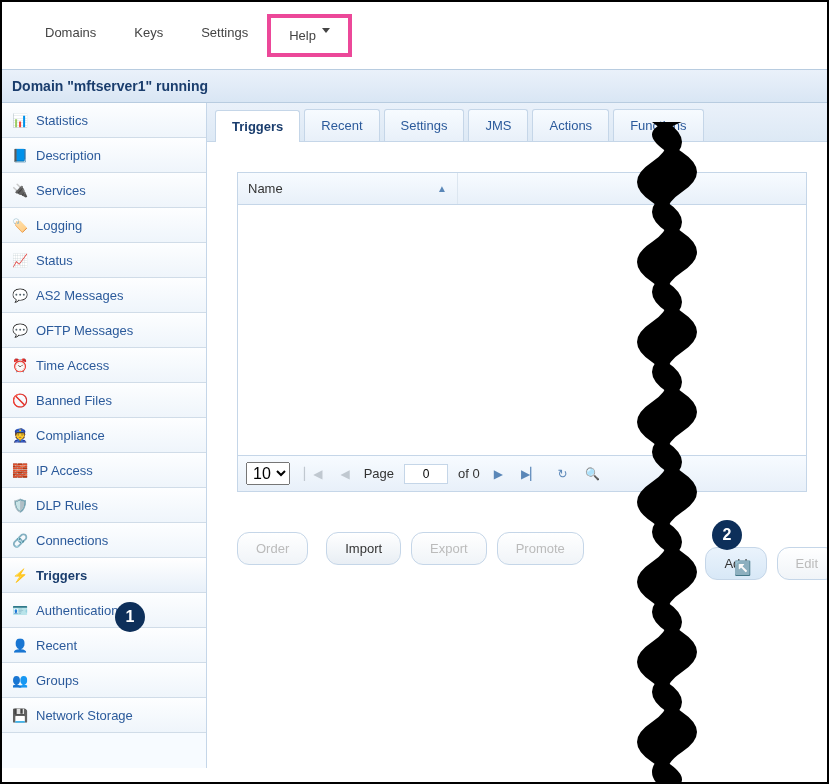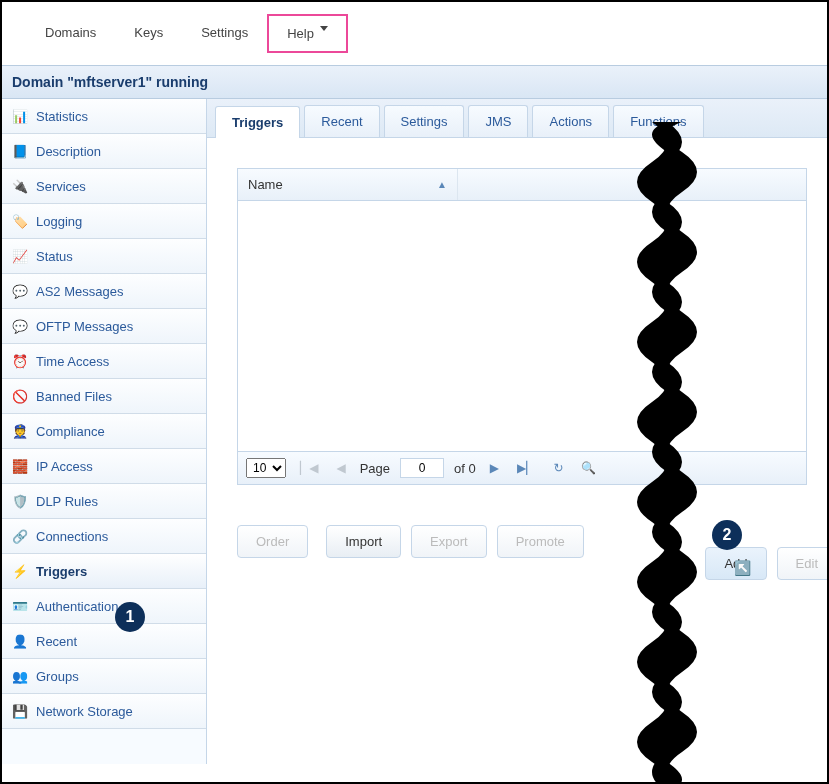--- a/index.html
+++ b/index.html
@@ -1,20 +1,20 @@
 <!DOCTYPE html>
 <html><head>
 <meta charset="utf-8">
 <style>
 * { box-sizing: border-box; margin: 0; padding: 0; }
 body { font-family: Arial, Helvetica, sans-serif; font-size: 13px; color: #333; background: #fff; }
 .frame { width: 829px; height: 784px; border: 2px solid #000; position: relative; overflow: hidden; }
 .topnav { display: flex; gap: 0; padding: 12px 20px 12px 24px; border-bottom: 0; }
 .topnav .menu-item { padding: 10px 18px; color: #444; cursor: pointer; border: 1px solid transparent; }
-.topnav .menu-item.help { border: 2px solid #ec4899; display: flex; gap: 6px; }
+.topnav .menu-item.help { border: 4px solid #ec4899; display: flex; gap: 6px; }
 .topnav .caret { width: 0; height: 0; border-left: 4px solid transparent; border-right: 4px solid transparent; border-top: 5px solid #444; display: inline-block; }
 .domain-bar { background: linear-gradient(#eaf1fa, #d9e6f4); color: #1a3d6d; font-weight: bold; padding: 8px 10px; border-top: 1px solid #b8cce0; border-bottom: 1px solid #b8cce0; font-size: 14px; }
 .main { display: flex; height: calc(100% - 115px); }
 .sidebar { width: 205px; border-right: 1px solid #c5d6e8; background: #f7fbff; }
 .sidebar-item { display: flex; align-items: center; gap: 8px; padding: 9px 10px; border-bottom: 1px solid #d0dce8; color: #2b5a9b; cursor: pointer; background: linear-gradient(#fdfeff, #eff5fb); font-size: 13px; }
 .sidebar-item.active { font-weight: bold; color: #1a3d6d; background: linear-gradient(#fff, #e8f0f9); }
 .icon { width: 16px; height: 16px; display: inline-flex; align-items: center; justify-content: center; font-size: 13px; }
 .content { flex: 1; padding: 0; position: relative; background: #fff; }
 .tabs { display: flex; gap: 4px; padding: 6px 8px 0 8px; background: linear-gradient(#eaf1fa, #dde9f5); border-bottom: 1px solid #c5d6e8; }
 .tab { padding: 8px 16px; border: 1px solid #c5d6e8; border-bottom: none; background: linear-gradient(#f7fbff, #e8f0f9); color: #2b5a9b; cursor: pointer; border-radius: 3px 3px 0 0; font-size: 13px; }
@@ -22,26 +22,26 @@
 .panel { padding: 30px 20px 20px 30px; }
 .grid { border: 1px solid #c5d6e8; background: #fff; width: 100%; }
 .grid-header { display: flex; background: linear-gradient(#f7fbff, #e8f0f9); border-bottom: 1px solid #c5d6e8; }
 .grid-header .col { padding: 8px 10px; color: #333; display: flex; align-items: center; gap: 4px; border-right: 1px solid #dce6f0; justify-content: space-between; }
 .col-name { width: 220px; }
 .col-event { flex: 1; }
 .sort-arrow { color: #5a87b8; font-size: 10px; }
 .sort-both { color: #bbb; font-size: 10px; }
 .grid-body { height: 250px; background: #fff; }
 .grid-footer { display: flex; align-items: center; gap: 10px; padding: 6px 8px; background: linear-gradient(#f7fbff, #e8f0f9); border-top: 1px solid #c5d6e8; }
-.page-select { font-size: 12px; padding: 1px 2px; }
+.page-select { font-size: 16px; padding: 1px 2px; }
 .pager-btn { color: #5a87b8; cursor: pointer; padding: 0 4px; font-size: 12px; }
 .pager-btn.disabled { color: #c0c8d0; }
 .page-input { width: 44px; text-align: center; font-size: 12px; padding: 2px; border: 1px solid #c5d6e8; }
 .buttons-row { display: flex; gap: 10px; margin-top: 40px; }
-.btn { padding: 8px 18px; border: 1px solid #c5d6e8; border-radius: 4px; background: linear-gradient(#fff, #f0f4f8); color: #666; cursor: pointer; font-size: 13px; }
+.btn { padding: 8px 18px; border: 1px solid #c5d6e8; border-radius: 12px; background: linear-gradient(#fff, #f0f4f8); color: #666; cursor: pointer; font-size: 13px; }
 .btn.disabled { color: #bbb; cursor: default; }
 .btn.primary { color: #333; background: linear-gradient(#fff, #e8eef4); margin-left: 8px; }
 .btn.add { background: linear-gradient(#eaf3fc, #d8e8f7); color: #333; position: relative; }
 .callout { position: absolute; width: 30px; height: 30px; border-radius: 50%; background: #0d2f5a; color: #fff; display: flex; align-items: center; justify-content: center; font-weight: bold; font-size: 16px; z-index: 50; }
 .wavy { position: absolute; top: 120px; right: 130px; width: 60px; height: 670px; z-index: 40; }
 .cursor { position: absolute; font-size: 14px; color: #000; z-index: 60; }
 </style>
 </head>
 <body>
 

